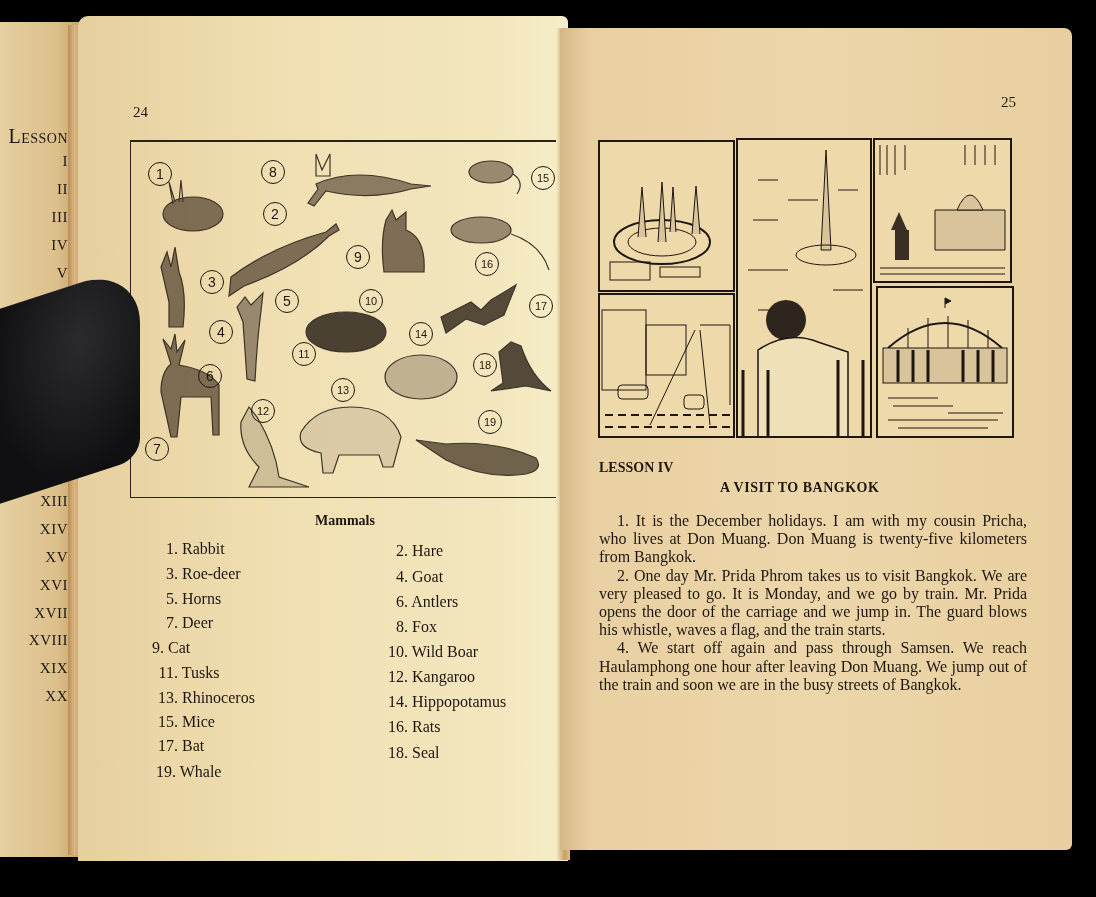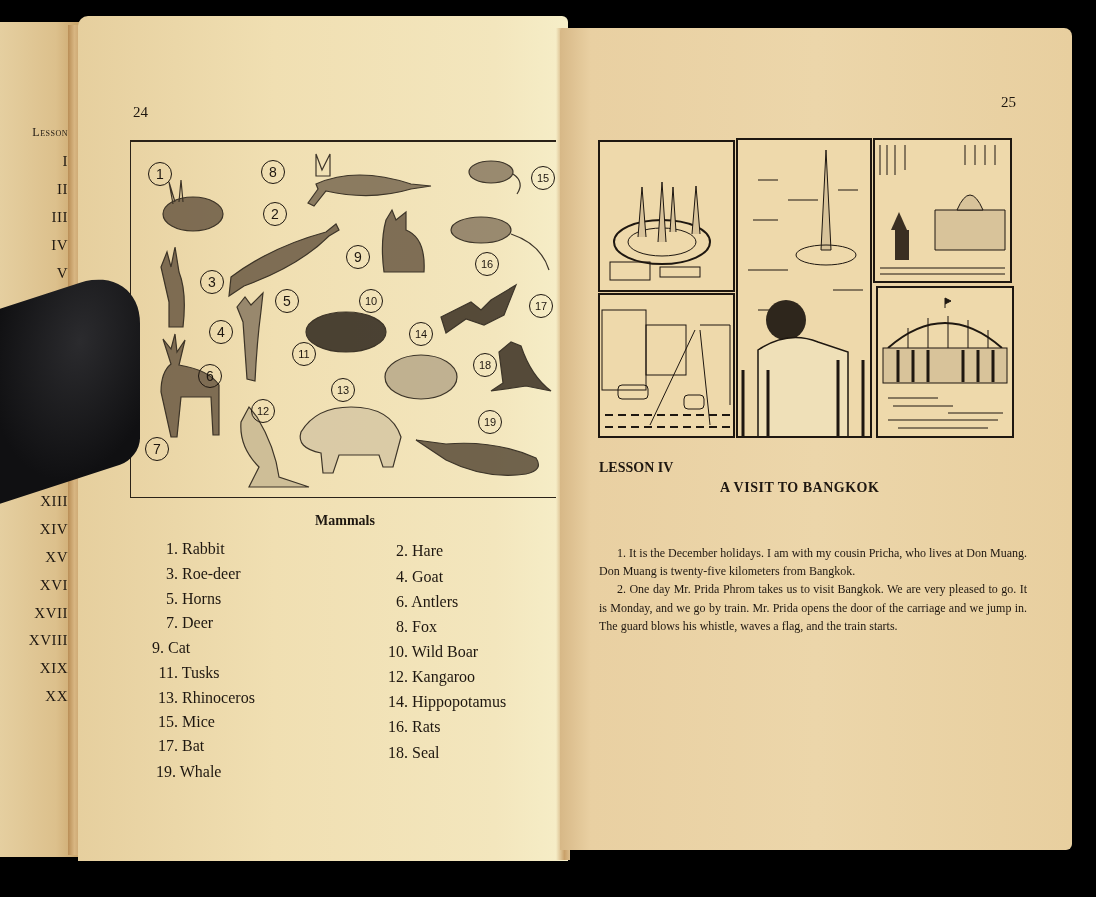--- a/index.html
+++ b/index.html
@@ -1,37 +1,37 @@
 <!DOCTYPE html>
 <html><head>
 <meta charset="utf-8">
 <style>
   html,body{margin:0;padding:0;}
   body{width:1096px;height:897px;background:#000;position:relative;overflow:hidden;font-family:"Liberation Serif","DejaVu Serif",serif;color:#1e1710;}
   .page-prev{position:absolute;left:0;top:22px;width:80px;height:835px;background:linear-gradient(90deg,#e5cfa0 0%,#dcc08c 70%,#c9a46a 100%);border-radius:0 0 0 0;}
   .toc{position:absolute;left:0;top:125px;width:68px;}
-  .toc .toc-head{position:absolute;right:0;top:0;font-size:12px;font-variant:small-caps;letter-spacing:.5px;margin-left:16px;}
+  .toc .toc-head{position:absolute;right:0;top:0;font-size:20px;font-variant:small-caps;letter-spacing:.5px;margin-left:16px;}
   .toc .toc-item{position:absolute;right:0;font-size:15px;letter-spacing:.5px;}
   .gutter-left{position:absolute;left:68px;top:25px;width:16px;height:830px;background:linear-gradient(90deg,#b98e56,#d8b682 40%,#c19a63);}
   .page-left{position:absolute;left:78px;top:16px;width:490px;height:845px;background:linear-gradient(90deg,#e6cf9e 0%,#f0dfb2 40%,#f3e6bd 85%,#f6eec8 100%);border-radius:10px 6px 0 0;}
   .page-right{position:absolute;left:560px;top:28px;width:512px;height:822px;background:linear-gradient(90deg,#d7b887 0%,#e9d0a2 6%,#ecd6aa 50%,#e8cf9f 100%);border-radius:4px 8px 6px 0;}
   .spine-shadow{position:absolute;left:556px;top:28px;width:14px;height:832px;background:linear-gradient(90deg,#f5ecc6,#c9a16a 60%,#dcbd8b);}
   .page-num{position:absolute;font-size:15px;}
   .figure-box{position:absolute;left:130px;top:140px;width:430px;height:358px;border:1.5px solid #2a2218;border-top-width:2px;box-sizing:border-box;}
   .callout{position:absolute;width:22px;height:22px;border:1.6px solid #1e1710;border-radius:50%;font-family:"Liberation Sans","DejaVu Sans",sans-serif;font-size:14px;line-height:22px;text-align:center;background:transparent;}
   .callout.small{font-size:11px;border-radius:12px;}
   .thumb{position:absolute;left:-10px;top:312px;width:150px;height:195px;background:radial-gradient(ellipse at 60% 30%,#2b2b2e,#101012 70%);border-radius:0 60px 20px 0;transform:skewY(-18deg);transform-origin:top left;}
   .caption-title{position:absolute;left:130px;width:430px;top:513px;text-align:center;font-family:Liberation Serif, serif;font-weight:bold;font-size:14px;}
   .mammal-item{position:absolute;font-size:16px;white-space:nowrap;}
   .mammal-item .num{display:inline-block;text-align:right;}
   .panels{position:absolute;left:598px;top:138px;width:416px;height:300px;}
   .panel{position:absolute;border:2px solid #1e1710;box-sizing:border-box;background:#eed9ab;overflow:hidden;}
   .lesson-label{position:absolute;left:599px;top:460px;font-weight:bold;font-size:14px;}
   .lesson-title{position:absolute;left:720px;top:480px;font-weight:bold;font-size:14px;letter-spacing:.5px;}
-  .body-text{position:absolute;left:599px;top:512px;width:428px;font-size:12px;line-height:18.2px;text-align:justify;margin-top:32px;}
+  .body-text{position:absolute;left:599px;top:512px;width:428px;font-size:16px;line-height:18.2px;text-align:justify;}
   .body-text p{margin:0;text-indent:18px;}
 </style>
 </head>
 <body>
 
 <div class="page-prev"></div>
 <div class="toc">
   <span class="toc-head">Lesson</span>
   <span class="toc-item" style="top:28px">I</span>
   <span class="toc-item" style="top:56px">II</span>
@@ -198,13 +198,14 @@
     </svg>
   </div>
 </div>
 
 <div class="lesson-label">LESSON IV</div>
 <div class="lesson-title">A VISIT TO BANGKOK</div>
 
 <div class="body-text">
   <p>1. It is the December holidays.  I am with my cousin Pricha, who lives at Don Muang.  Don Muang is twenty-five kilometers from Bangkok.</p>
   <p>2. One day Mr. Prida Phrom takes us to visit Bangkok.  We are very pleased to go.  It is Monday, and we go by train.  Mr. Prida opens the door of the carriage and we jump in.  The guard blows his whistle, waves a flag, and the train starts.</p>
+  <p>4. We start off again and pass through Samsen.  We reach Haulamphong one hour after leaving Don Muang.  We jump out of the train and soon we are in the busy streets of Bangkok.</p>
 </div>
 
 </body></html>

